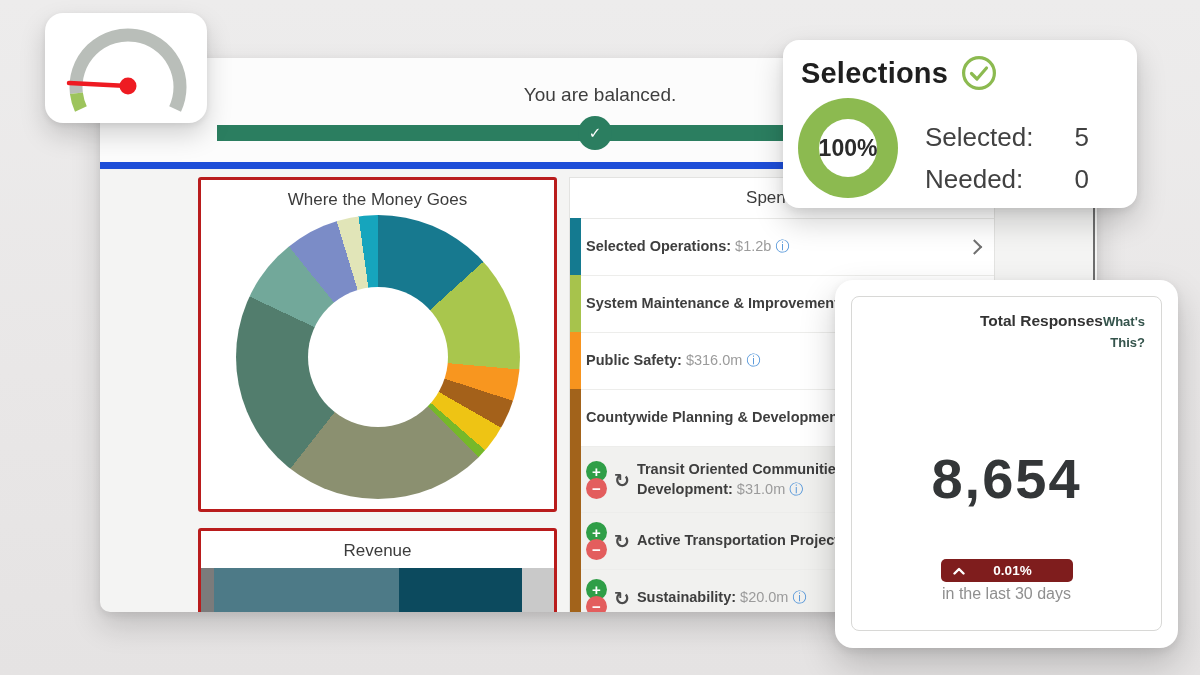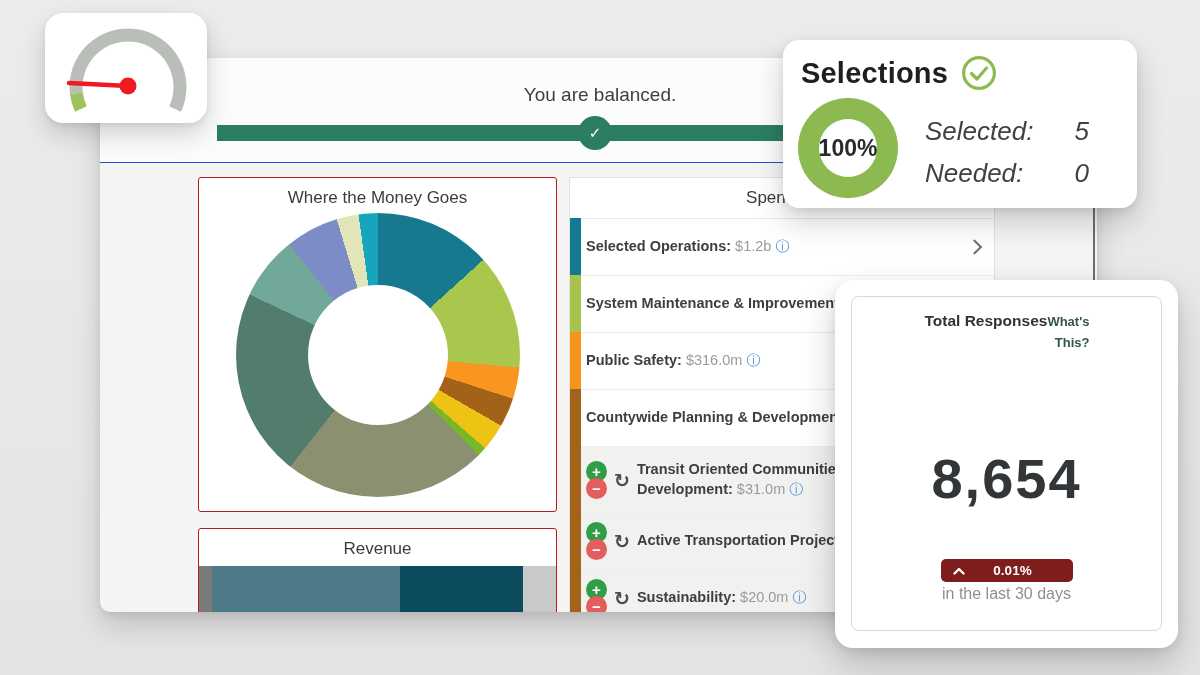--- a/index.html
+++ b/index.html
@@ -5,30 +5,30 @@
   html,body{margin:0;padding:0;width:1200px;height:675px;overflow:hidden;
     font-family:"Liberation Sans","DejaVu Sans",sans-serif;}
   .page{position:relative;width:1200px;height:675px;
     background:linear-gradient(180deg,#edecec 0%,#e9e7e7 55%,#e5e3e3 100%);}
 
   
   .main-panel{position:absolute;left:100px;top:58px;width:997px;height:554px;
     background:#f4f4f3;border-radius:10px;overflow:hidden;z-index:1;
     box-shadow:0 14px 30px rgba(0,0,0,.16),0 3px 8px rgba(0,0,0,.08);}
   .panel-header{position:absolute;left:0;top:0;right:0;height:104px;
-    background:#fcfcfc;border-bottom:1px solid #1d4ed8;}
+    background:#fcfcfc;border-bottom:7px solid #1d4ed8;}
   .balanced-title{position:absolute;left:117px;top:26px;width:766px;text-align:center;
     font-size:19px;color:#3e3e3e;}
   .progress-track{position:absolute;left:117px;top:67px;width:766px;height:16px;background:#2b7e60;}
   .progress-check{position:absolute;left:478px;top:58px;width:34px;height:34px;border-radius:50%;
     background:#2b7e60;color:#fff;display:flex;align-items:center;justify-content:center;
     font-size:15px;font-weight:bold;}
   .panel-content{position:absolute;left:0;top:105px;right:0;bottom:0;}
 
-  .card{position:absolute;background:#fff;border:1px solid #b91c1c;border-radius:3px;box-sizing:border-box;}
+  .card{position:absolute;background:#fff;border:3px solid #b91c1c;border-radius:3px;box-sizing:border-box;}
   .card-title{text-align:center;font-size:17px;color:#3c3c3c;padding-top:10px;}
 
   .money-card{left:98px;top:14px;width:359px;height:335px;}
   .donut{position:relative;width:284px;height:284px;border-radius:50%;margin:5px auto 0;}
   .donut::after{content:"";position:absolute;left:50%;top:50%;width:140px;height:140px;
     border-radius:50%;background:#fff;transform:translate(-50%,-50%);}
 
   .revenue-card{left:98px;top:365px;width:359px;height:150px;overflow:hidden;}
   .rev-bar{display:flex;width:100%;height:70px;margin-top:7px;}
   .rev-seg{height:100%;}
@@ -66,30 +66,30 @@
   .sel-card{position:absolute;left:783px;top:40px;width:354px;height:168px;background:#fff;
     border-radius:16px;z-index:6;box-shadow:0 14px 30px rgba(0,0,0,.18),0 3px 8px rgba(0,0,0,.08);}
   .sel-header{display:flex;align-items:center;gap:13px;padding:15px 0 0 18px;}
   .sel-title{font-size:29px;font-weight:bold;color:#1f1f1f;letter-spacing:.2px;}
   .sel-body{display:flex;padding:7px 24px 0 15px;}
   .sel-ring{position:relative;width:100px;height:100px;border-radius:50%;background:#8cba50;flex:none;}
   .sel-ring::after{content:"";position:absolute;left:50%;top:50%;width:58px;height:58px;
     border-radius:50%;background:#fff;transform:translate(-50%,-50%);}
   .sel-ring-label{position:absolute;left:50%;top:50%;transform:translate(-50%,-50%);
     font-size:23px;font-weight:bold;color:#2b2b2b;z-index:2;white-space:nowrap;}
-  .sel-stats{margin-left:27px;margin-top:12px;width:168px;font-style:italic;}
+  .sel-stats{margin-left:27px;margin-top:18px;width:168px;}
   .sel-stat{display:flex;justify-content:space-between;font-size:26px;color:#414141;
     line-height:42px;padding-right:4px;}
 
   
   .tr-card{position:absolute;left:835px;top:280px;width:343px;height:368px;background:#fff;
     border-radius:18px;z-index:6;box-shadow:0 16px 36px rgba(0,0,0,.2),0 3px 10px rgba(0,0,0,.08);}
   .tr-inner{position:absolute;left:16px;top:16px;right:16px;bottom:17px;
     border:1px solid #d8d8d6;border-radius:8px;background:#fff;}
-  .tr-head{display:flex;justify-content:center;padding:15px 16px 0 17px;}
+  .tr-head{display:flex;justify-content:flex-end;padding:15px 16px 0 17px;}
   .tr-title{font-size:15.5px;font-weight:bold;color:#333;}
   .tr-whats{font-size:13px;font-weight:bold;color:#35544c;text-align:right;line-height:1.6;}
   .tr-value{position:absolute;left:0;right:0;top:140px;text-align:center;
     font-size:56px;line-height:84px;font-weight:bold;color:#333638;letter-spacing:2px;}
   .tr-badge-row{position:absolute;left:0;right:0;top:262px;display:flex;justify-content:center;}
   .tr-badge{display:flex;align-items:center;width:132px;height:23px;border-radius:5px;
     background:#3f4d20;padding:0 12px;box-sizing:border-box;}
   .tr-delta{flex:1;text-align:center;color:#fff;font-size:13.5px;font-weight:bold;}
   .tr-period{position:absolute;left:0;right:0;top:288px;text-align:center;
     font-size:16px;color:#8f8f8f;}

